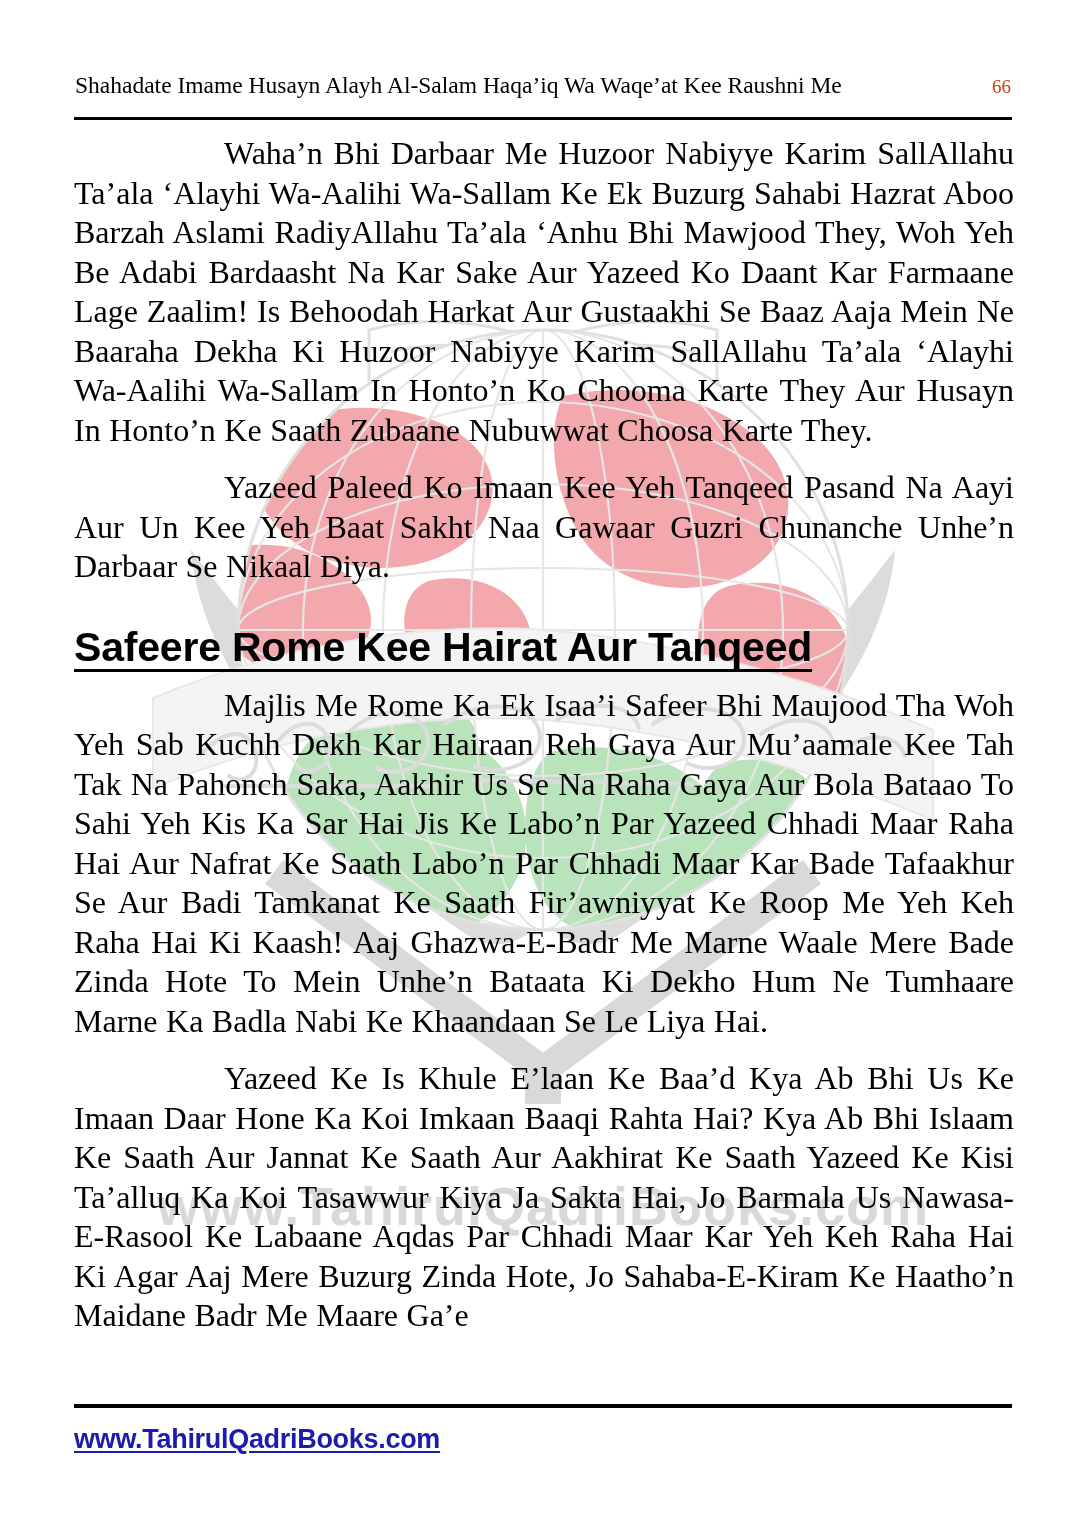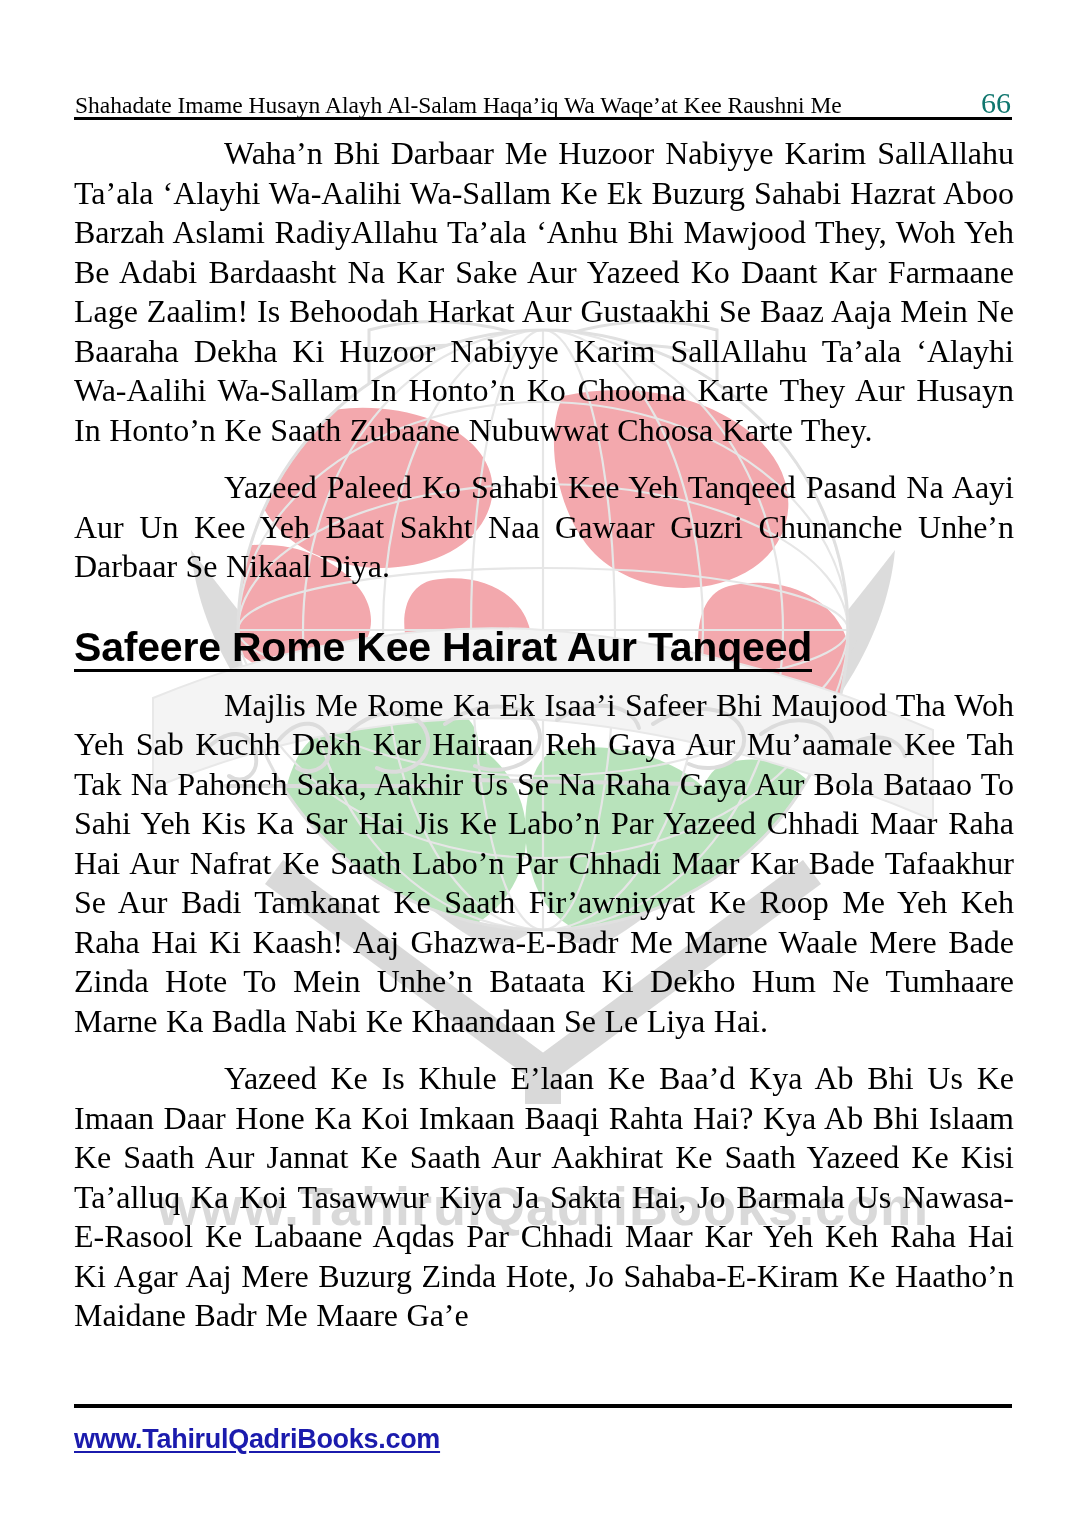--- a/index.html
+++ b/index.html
@@ -52,34 +52,34 @@
   
   .content {
     position: relative;
     z-index: 2;
   }
 
   
   .header {
     position: absolute;
     left: 75px;
-    top: 86px;
+    top: 72px;
     width: 936px;
     display: flex;
     align-items: baseline;
     justify-content: space-between;
   }
   .header-title {
     font-size: 23.5px;
     color: #000000;
     white-space: nowrap;
   }
   .header-pageno {
-    font-size: 30px;
-    color: #0f766e;
+    font-size: 19px;
+    color: #c2410c;
   }
   .header-rule {
     position: absolute;
     left: 74px;
     top: 117px;
     width: 938px;
     height: 3px;
     background: #000000;
   }
 
@@ -245,21 +245,21 @@
   <div class="content">
 
     <div class="header">
       <span class="header-title">Shahadate Imame Husayn Alayh Al-Salam Haqa’iq Wa Waqe’at Kee Raushni Me</span>
       <span class="header-pageno">66</span>
     </div>
     <div class="header-rule"></div>
 
     <div class="body-area">
       <p class="para">Waha’n Bhi Darbaar Me Huzoor Nabiyye Karim SallAllahu Ta’ala ‘Alayhi Wa-Aalihi Wa-Sallam Ke Ek Buzurg Sahabi Hazrat Aboo Barzah Aslami RadiyAllahu Ta’ala ‘Anhu Bhi Mawjood They, Woh Yeh Be Adabi Bardaasht Na Kar Sake Aur Yazeed Ko Daant Kar Farmaane Lage Zaalim! Is Behoodah Harkat Aur Gustaakhi Se Baaz Aaja Mein Ne Baaraha Dekha Ki Huzoor Nabiyye Karim SallAllahu Ta’ala ‘Alayhi Wa-Aalihi Wa-Sallam In Honto’n Ko Chooma Karte They Aur Husayn In Honto’n Ke Saath Zubaane Nubuwwat Choosa Karte They.</p>
-      <p class="para">Yazeed Paleed Ko Sahabi Kee Yeh Tanqeed Pasand Na Aayi Aur Un Kee Yeh Baat Sakht Naa Gawaar Guzri Chunanche Unhe’n Darbaar Se Nikaal Diya.</p>
+      <p class="para">Yazeed Paleed Ko Imaan Kee Yeh Tanqeed Pasand Na Aayi Aur Un Kee Yeh Baat Sakht Naa Gawaar Guzri Chunanche Unhe’n Darbaar Se Nikaal Diya.</p>
       <div class="heading-wrap">
         <h2 class="section-heading">Safeere Rome Kee Hairat Aur Tanqeed</h2>
       </div>
       <p class="para">Majlis Me Rome Ka Ek Isaa’i Safeer Bhi Maujood Tha Woh Yeh Sab Kuchh Dekh Kar Hairaan Reh Gaya Aur Mu’aamale Kee Tah Tak Na Pahonch Saka, Aakhir Us Se Na Raha Gaya Aur Bola Bataao To Sahi Yeh Kis Ka Sar Hai Jis Ke Labo’n Par Yazeed Chhadi Maar Raha Hai Aur Nafrat Ke Saath Labo’n Par Chhadi Maar Kar Bade Tafaakhur Se Aur Badi Tamkanat Ke Saath Fir’awniyyat Ke Roop Me Yeh Keh Raha Hai Ki Kaash! Aaj Ghazwa-E-Badr Me Marne Waale Mere Bade Zinda Hote To Mein Unhe’n Bataata Ki Dekho Hum Ne Tumhaare Marne Ka Badla Nabi Ke Khaandaan Se Le Liya Hai.</p>
       <p class="para">Yazeed Ke Is Khule E’laan Ke Baa’d Kya Ab Bhi Us Ke Imaan Daar Hone Ka Koi Imkaan Baaqi Rahta Hai? Kya Ab Bhi Islaam Ke Saath Aur Jannat Ke Saath Aur Aakhirat Ke Saath Yazeed Ke Kisi Ta’alluq Ka Koi Tasawwur Kiya Ja Sakta Hai, Jo Barmala Us Nawasa-E-Rasool Ke Labaane Aqdas Par Chhadi Maar Kar Yeh Keh Raha Hai Ki Agar Aaj Mere Buzurg Zinda Hote, Jo Sahaba-E-Kiram Ke Haatho’n Maidane Badr Me Maare Ga’e</p>
     </div>
 
     <div class="footer-rule"></div>
     <a class="footer-link" href="#">www.TahirulQadriBooks.com</a>
 

